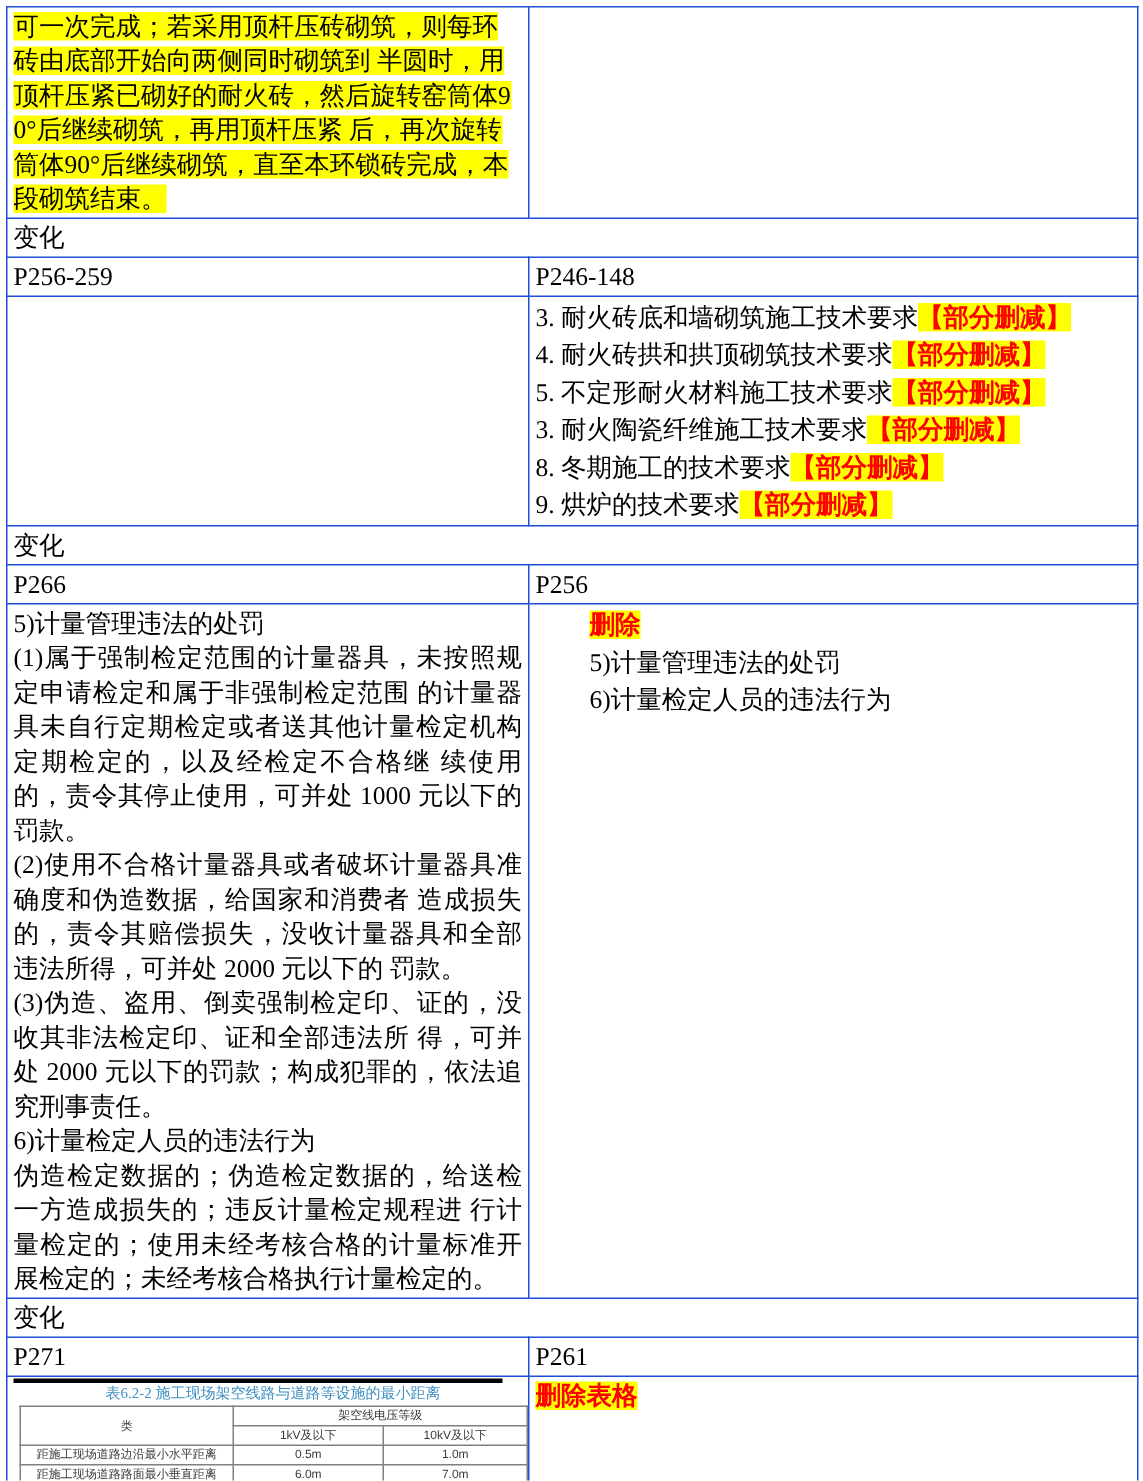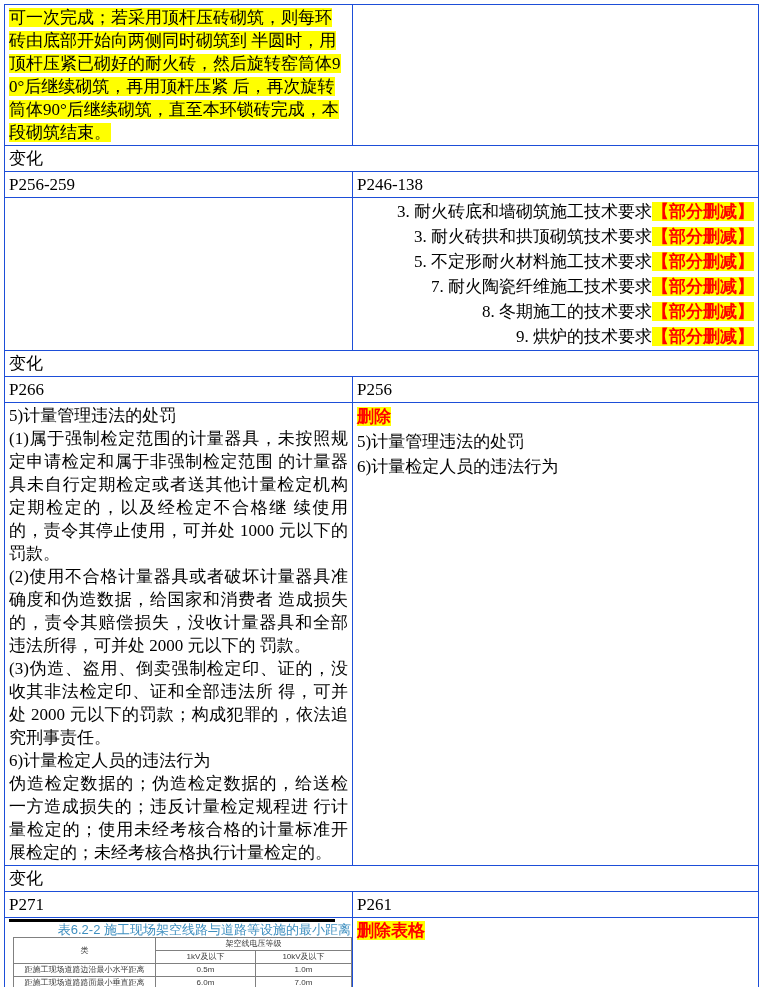--- a/index.html
+++ b/index.html
@@ -34,35 +34,35 @@
     height:21px;
     line-height:21px;
     padding:0;
     font-size:17px;
     vertical-align:middle;
     font-family:"Liberation Serif","DejaVu Serif",serif;
   }
   .hl{background:#ffff00;}
   .red-tag{color:#ff0000;font-weight:bold;background:#ffff00;}
   .top-left-cell{height:131px;}
-  .list-cell{height:150px;text-align:right;}
+  .list-cell{height:150px;}
   .list-line{white-space:nowrap;line-height:25px;}
   .longtext-cell{height:411px;}
   .longtext-cell p{margin:0;text-align:justify;}
-  .right-del-cell .line{line-height:25px;}
+  .right-del-cell .line{line-height:25px;margin-left:36px;}
   .minitable-cell{height:95px;padding:0;}
   .img-topbar{height:3px;background:#000;width:326px;margin:0;}
   .mini-wrap{padding:2px 0 0 4px;}
   .mini-title{
     color:#3e8fc0;
-    font-size:13px;
+    font-size:10px;
     line-height:12px;
-    text-align:right;
+    text-align:center;
     width:338px;
-    font-family:Liberation Sans, sans-serif;
+    font-family:Liberation Serif, serif;
   }
   table.mini{
     border-collapse:collapse;
     width:338px;
     table-layout:fixed;
     margin-top:1px;
     font-family:"Liberation Sans","DejaVu Sans",sans-serif;
   }
   table.mini td{
     border:1px solid #808080;
@@ -92,30 +92,30 @@
       </td>
       <td></td>
     </tr>
 
     <tr>
       <td class="change-cell" colspan="2">变化</td>
     </tr>
 
     <tr>
       <td class="page-cell">P256-259</td>
-      <td class="page-cell">P246-138</td>
+      <td class="page-cell">P246-148</td>
     </tr>
 
     <tr>
       <td class="list-cell"></td>
       <td class="list-cell">
         <div class="list-line"><span>3. 耐火砖底和墙砌筑施工技术要求</span><span class="red-tag">【部分删减】</span></div>
-        <div class="list-line"><span>3. 耐火砖拱和拱顶砌筑技术要求</span><span class="red-tag">【部分删减】</span></div>
+        <div class="list-line"><span>4. 耐火砖拱和拱顶砌筑技术要求</span><span class="red-tag">【部分删减】</span></div>
         <div class="list-line"><span>5. 不定形耐火材料施工技术要求</span><span class="red-tag">【部分删减】</span></div>
-        <div class="list-line"><span>7. 耐火陶瓷纤维施工技术要求</span><span class="red-tag">【部分删减】</span></div>
+        <div class="list-line"><span>3. 耐火陶瓷纤维施工技术要求</span><span class="red-tag">【部分删减】</span></div>
         <div class="list-line"><span>8. 冬期施工的技术要求</span><span class="red-tag">【部分删减】</span></div>
         <div class="list-line"><span>9. 烘炉的技术要求</span><span class="red-tag">【部分删减】</span></div>
       </td>
     </tr>
 
     <tr>
       <td class="change-cell" colspan="2">变化</td>
     </tr>
 
     <tr>

